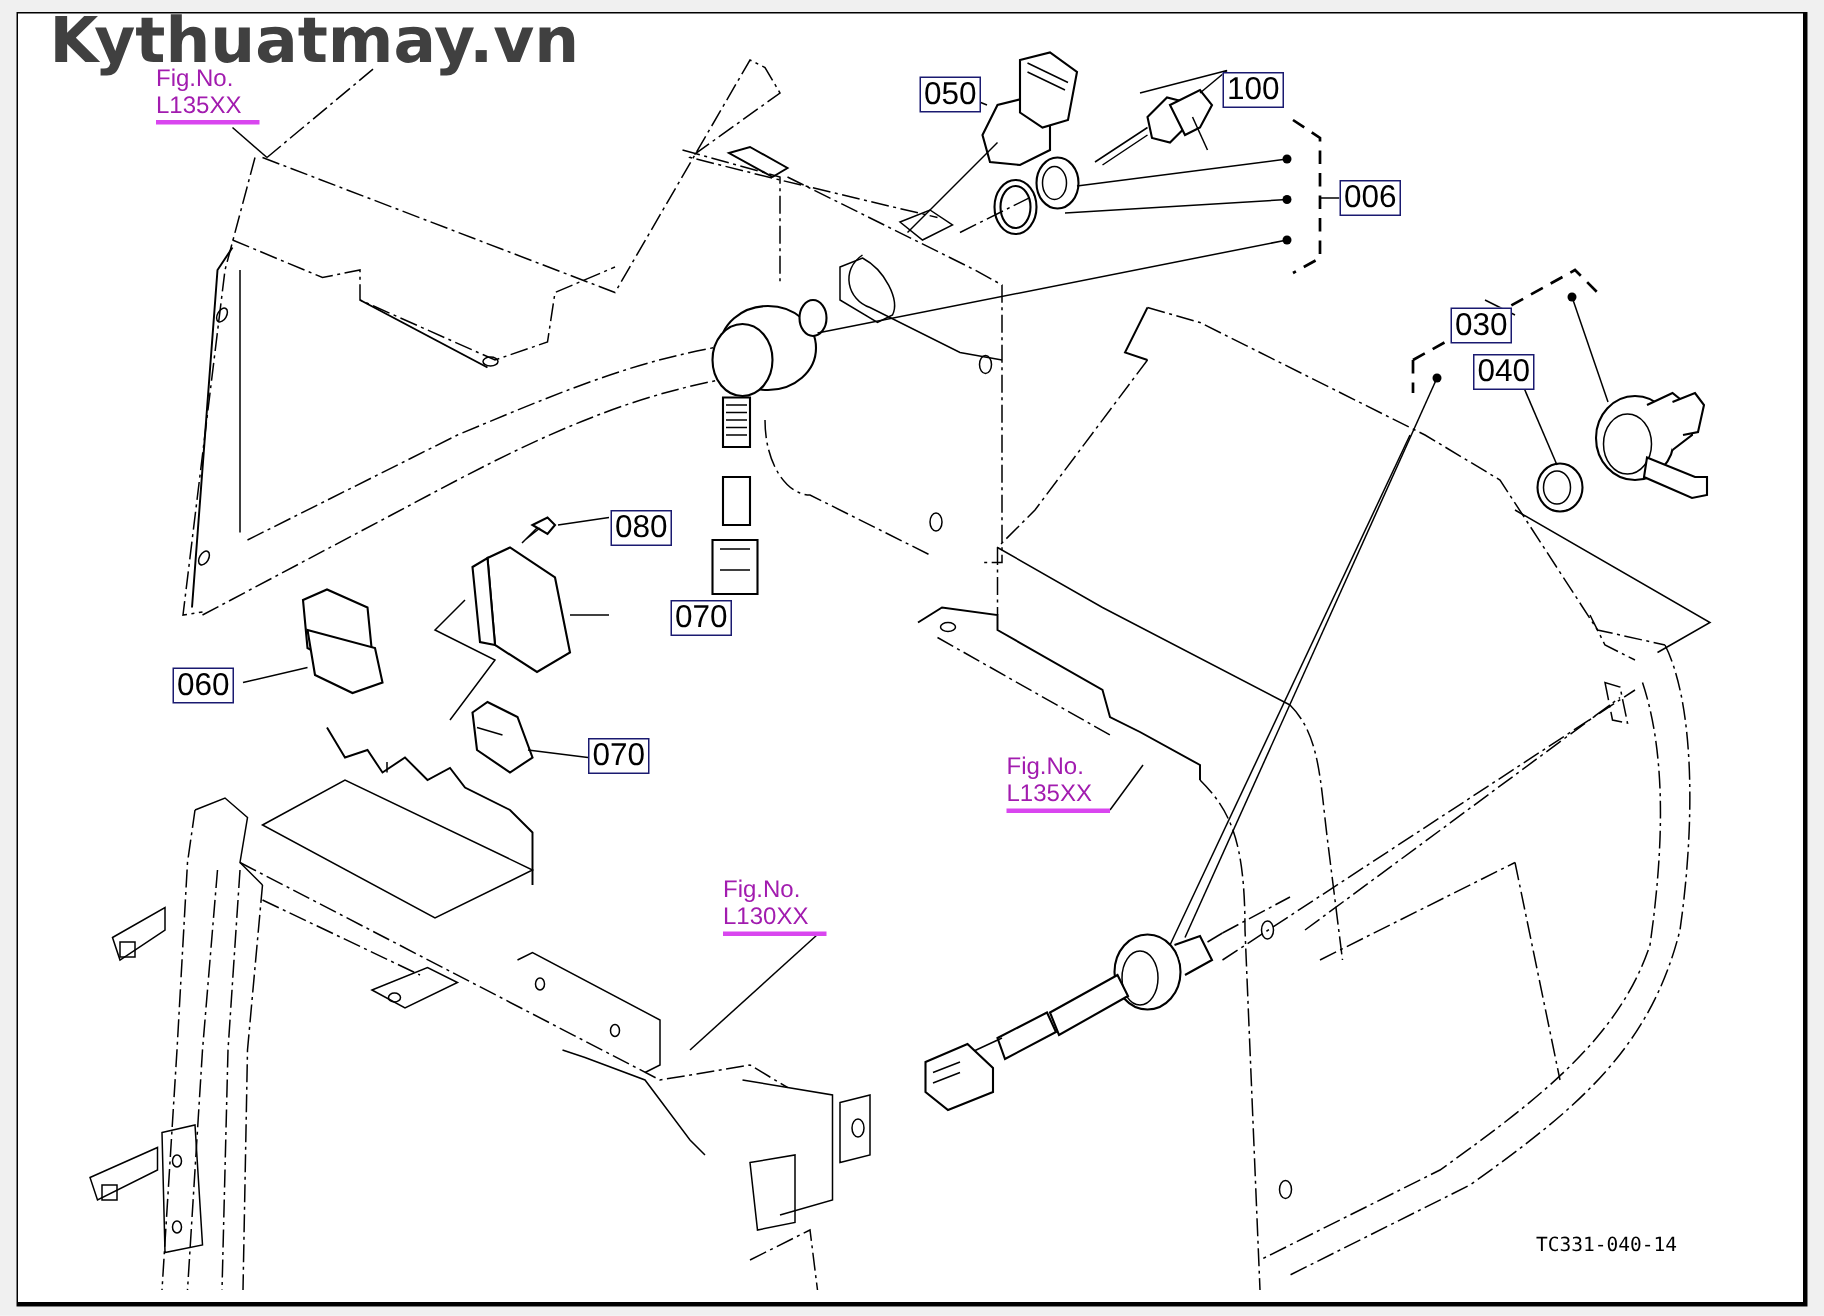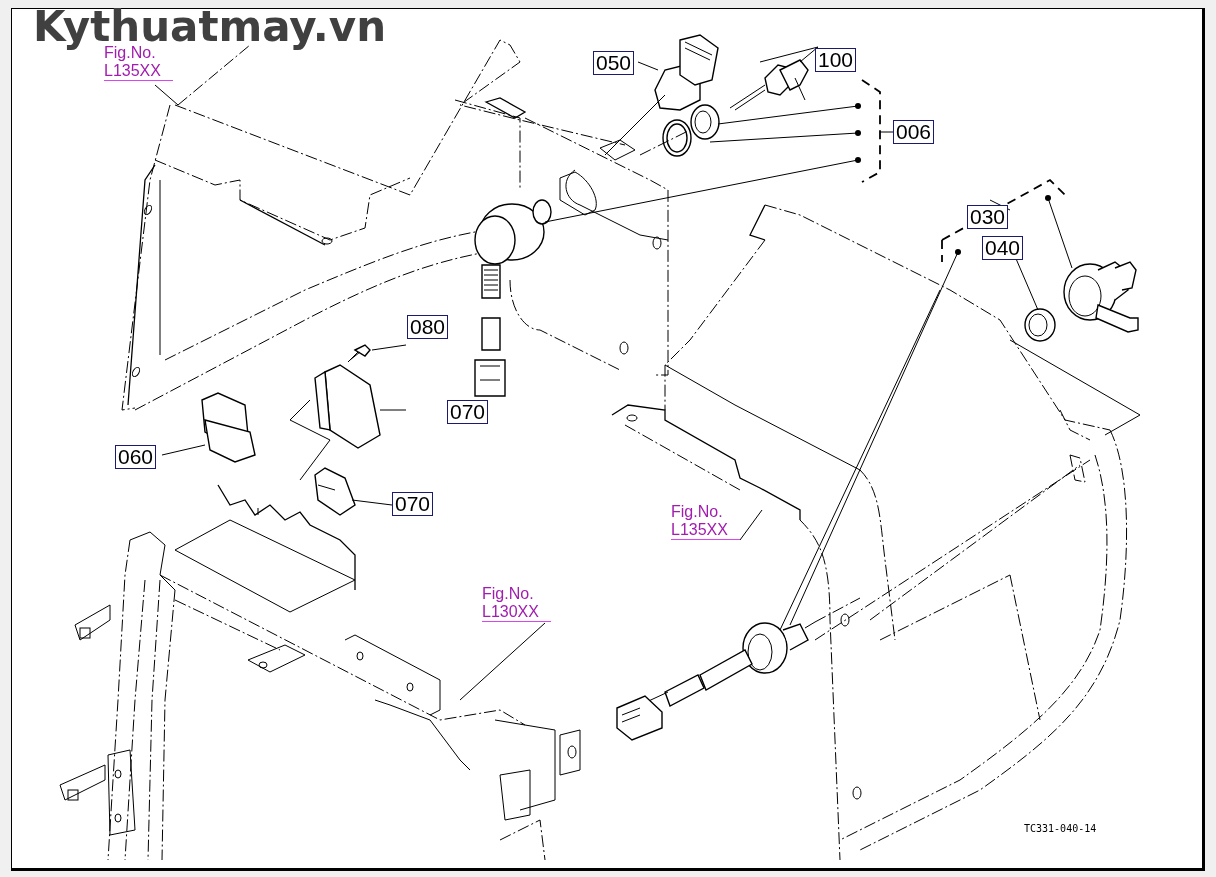--- a/index.html
+++ b/index.html
@@ -5,22 +5,22 @@
   html, body { margin: 0; padding: 0; background: #f0f0f0; }
   body { width: 1216px; height: 877px; position: relative; overflow: hidden; font-family: "Liberation Sans", sans-serif; }
   #frame { position: absolute; left: 11px; top: 8px; width: 1190px; height: 859px; background: #ffffff;
            border-top: 1px solid #000; border-left: 1px solid #000; border-right: 3px solid #000; border-bottom: 3px solid #000; }
   #diagram { position: absolute; left: 0; top: 0; }
   .watermark { position: absolute; left: 33px; top: 6px; font-family: "DejaVu Sans", sans-serif; font-weight: bold;
                font-size: 42px; color: #404040; letter-spacing: 0px; line-height: 1; z-index: 5; }
   .callout { position: absolute; font-family: "Liberation Sans", sans-serif; font-size: 21px; color: #000;
              border: 1px solid #1a1a70; padding: 0 2px; line-height: 22px; background: #fff; z-index: 4; }
   .figref { position: absolute; font-family: "Liberation Sans", sans-serif; font-size: 16px; line-height: 18px; color: #a21caf; z-index: 4; }
-  .figref .code { border-bottom: 1px solid #d946ef; display: inline-block; padding-right: 12px; }
-  .drawing-id { position: absolute; left: 1024px; top: 823px; font-family: "DejaVu Sans Mono", monospace; font-size: 10px; color: #000; }
+  .figref .code { border-bottom: 3px solid #d946ef; display: inline-block; padding-right: 12px; }
+  .drawing-id { position: absolute; left: 1024px; top: 823px; font-family: "DejaVu Sans Mono", monospace; font-size: 13px; color: #000; }
   svg .solid { stroke: #000; stroke-width: 1.3; fill: none; }
   svg .thin { stroke: #000; stroke-width: 1; fill: none; }
   svg .dash { stroke: #000; stroke-width: 1; fill: none; stroke-dasharray: 12 3 2 3; }
   svg .dashed { stroke: #000; stroke-width: 1.8; fill: none; stroke-dasharray: 9 6; }
   svg .part { stroke: #000; stroke-width: 1.4; fill: #fff; }
   svg .dot { fill: #000; }
 </style>
 </head>
 <body>
 
@@ -229,23 +229,23 @@
 </div>
 <div class="figref" style="left:671px; top:503px;">
   <div>Fig.No.</div>
   <div class="code">L135XX</div>
 </div>
 <div class="figref" style="left:482px; top:585px;">
   <div>Fig.No.</div>
   <div class="code">L130XX</div>
 </div>
 
-<div class="callout" style="left:593px; top:51px;">050</div>
+<div class="callout" style="left:613px; top:51px;">050</div>
 <div class="callout" style="left:815px; top:48px;">100</div>
 <div class="callout" style="left:893px; top:120px;">006</div>
 <div class="callout" style="left:967px; top:177px;margin-top:28px;">030</div>
 <div class="callout" style="left:982px; top:236px;">040</div>
-<div class="callout" style="left:407px; top:315px;">080</div>
+<div class="callout" style="left:407px; top:340px;">080</div>
 <div class="callout" style="left:407px; top:400px;margin-left:40px;">070</div>
 <div class="callout" style="left:115px; top:445px;">060</div>
 <div class="callout" style="left:392px; top:492px;">070</div>
 
 <div class="drawing-id">TC331-040-14</div>
 
 </body></html>

